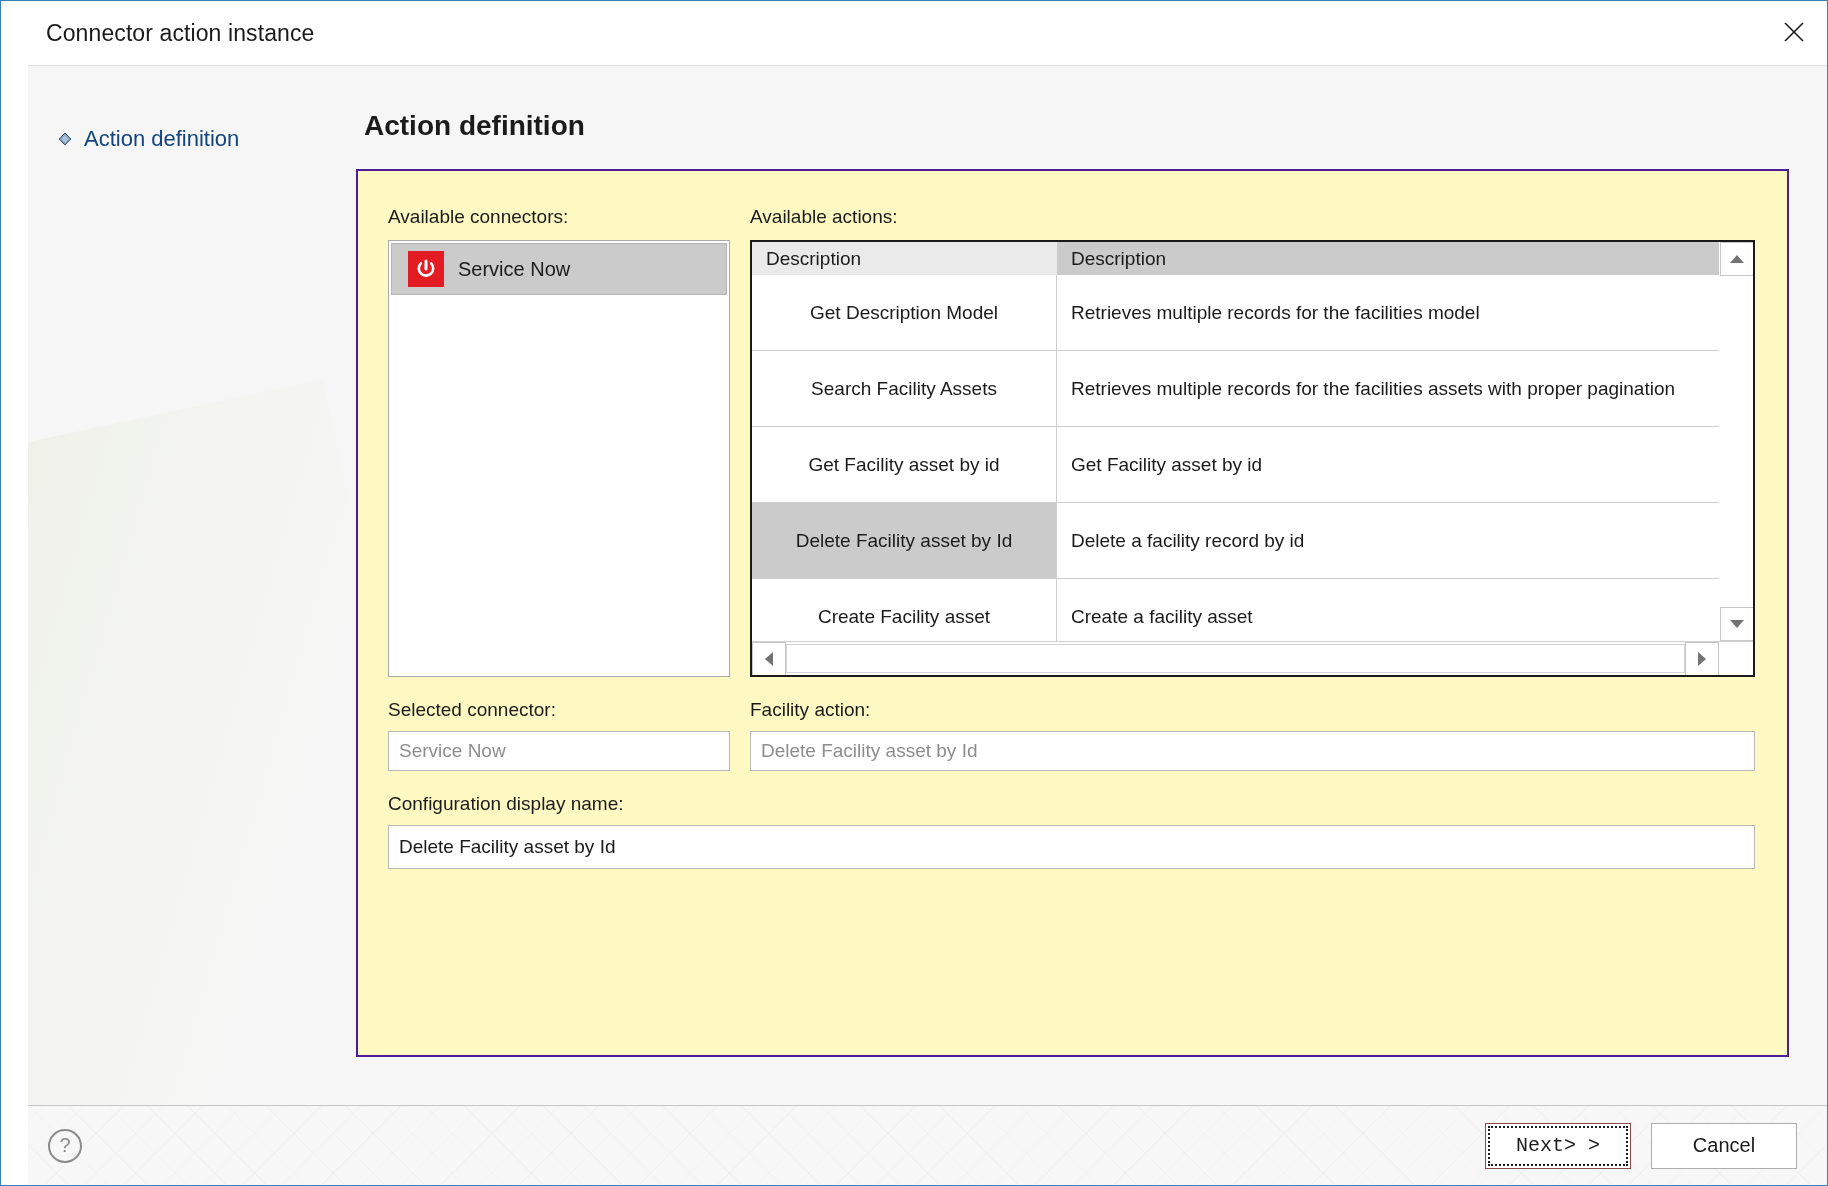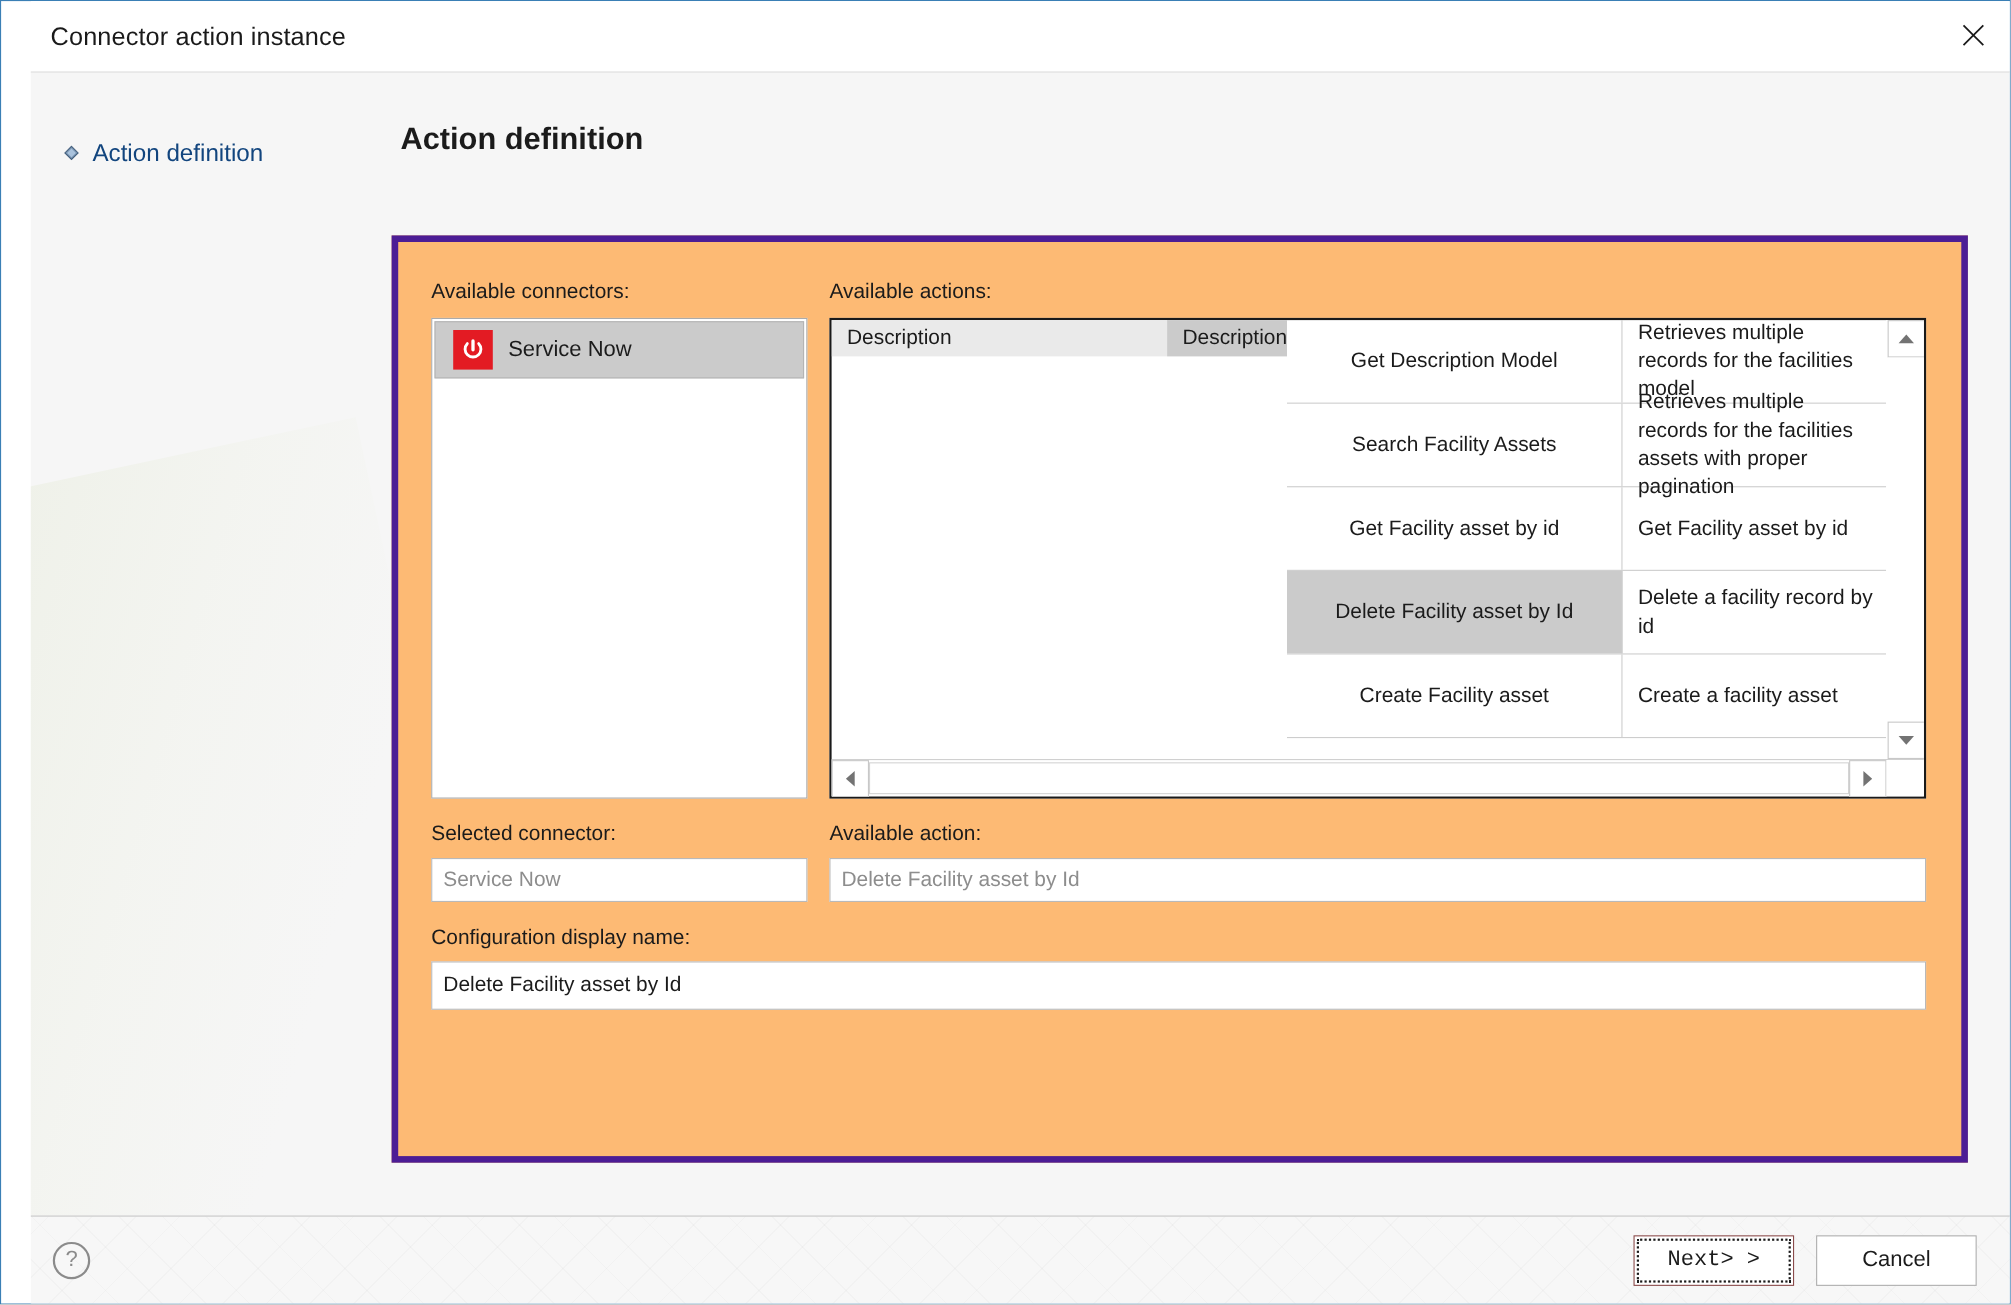--- a/index.html
+++ b/index.html
@@ -112,23 +112,22 @@
     color: #1b1b1b;
     padding: 44px 0 0 8px;
     margin-left: 0;
   }
   #panel {
     position: absolute;
     left: 0px;
     right: 38px;
     top: 103px;
     bottom: 48px;
-    background: #fdba74;
-    border: 6px solid #4c1d95;
-    margin-top: 45px;
+    background: #fef9c3;
+    border: 2px solid #4c1d95;
   }
 
   
   #cols {
     display: flex;
     padding: 35px 0 0 0;
     gap: 0;
   }
   .col-label {
     font-size: 19px;
@@ -186,21 +185,21 @@
   }
   #grid-top {
     flex: 1 1 auto;
     display: flex;
     min-height: 0;
   }
   #grid-main {
     flex: 1 1 auto;
     min-width: 0;
     display: flex;
-    flex-direction: row;
+    flex-direction: column;
     overflow: hidden;
   }
   .grid-header {
     display: flex;
     flex: 0 0 33px;
     height: 33px;
   }
   .grid-header .hcell {
     font-size: 19px;
     color: #1b1b1b;
@@ -458,21 +457,21 @@
             </div>
           </div>
         </div>
 
         <div id="sel-row">
           <div id="sel-left">
             <div class="field-label">Selected connector:</div>
             <div class="textbox readonly">Service Now</div>
           </div>
           <div id="sel-right">
-            <div class="field-label">Available action:</div>
+            <div class="field-label">Facility action:</div>
             <div class="textbox readonly">Delete Facility asset by Id</div>
           </div>
         </div>
 
         <div id="cfg-block">
           <div class="field-label">Configuration display name:</div>
           <div class="textbox" id="cfg-input">Delete Facility asset by Id</div>
         </div>
 
       </div>

